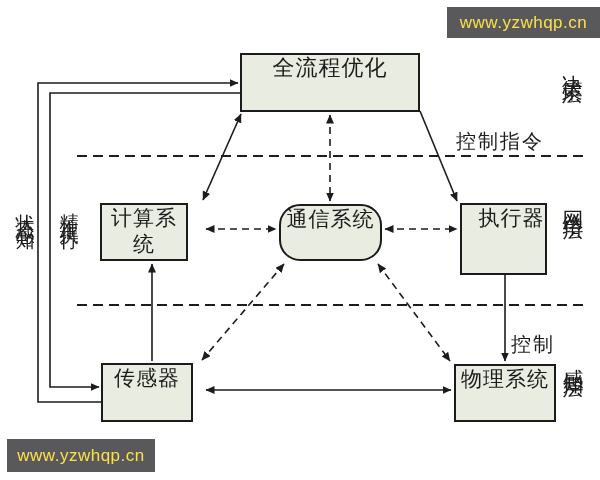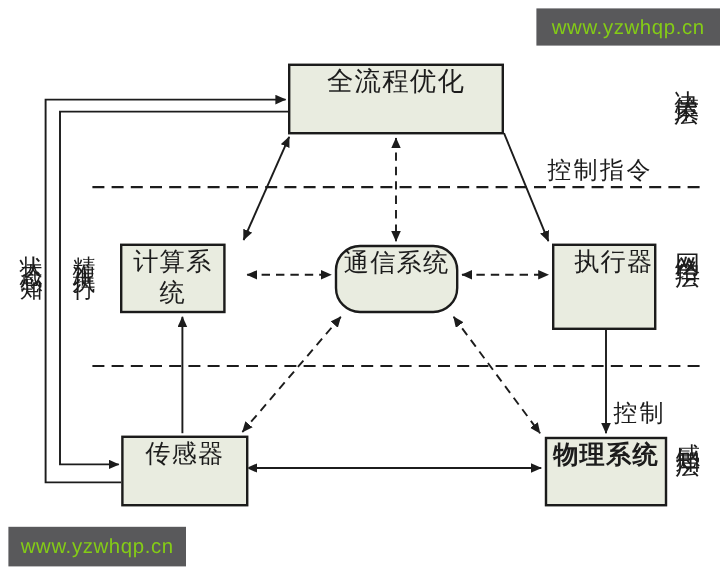--- a/index.html
+++ b/index.html
@@ -25,22 +25,22 @@
     font-size: 21px;
     letter-spacing: 1px;
     line-height: 26px;
     text-align: center;
     box-sizing: border-box;
   }
   .node-top     { left: 240px; top: 53px;  width: 180px; height: 59px; font-size: 22px; }
   .node-compute { left: 100px; top: 203px; width: 88px; height: 58px; }
   .node-comm    { left: 279px; top: 204px; width: 103px; height: 57px; border-radius: 21px; }
   .node-act     { left: 460px; top: 203px; width: 87px;  height: 72px; padding-left: 16px; }
-  .node-sensor  { left: 101px; top: 363px; width: 106px; height: 59px; }
-  .node-phys    { left: 454px; top: 364px; width: 102px; height: 58px; font-weight: bold; }
+  .node-sensor  { left: 101px; top: 363px; width: 92px; height: 59px; }
+  .node-phys    { left: 454px; top: 364px; width: 102px; height: 58px; }
 
   .vlabel {
     position: absolute;
     writing-mode: vertical-rl;
     text-orientation: upright;
     font-size: 21px;
     letter-spacing: 5px;
     white-space: nowrap;
   }
   .layer-decision   { left: 558px; top: 58px;  }
@@ -53,21 +53,21 @@
 
   .hlabel { position: absolute; font-size: 20px; letter-spacing: 2px; white-space: nowrap; margin-top: 12px; }
   .lbl-command { left: 456px; top: 116px; }
   .lbl-control { left: 511px; top: 319px; }
   .lbl-data    { left: 101px; top: 312px; line-height: 22px; font-size: 20px; }
   .lbl-data span { display: block; }
 
   .banner {
     position: absolute;
     background: #59595b;
-    color: #84cc16;
+    color: #fde047;
     font-family: "Liberation Sans", sans-serif;
     font-size: 17px;
     display: flex;
     align-items: center;
     justify-content: center;
     letter-spacing: 0.5px;
   }
   .banner-top    { left: 447px; top: 7px;   width: 153px; height: 31px; }
   .banner-bottom { left: 7px;   top: 439px; width: 148px; height: 33px; }
 </style>

